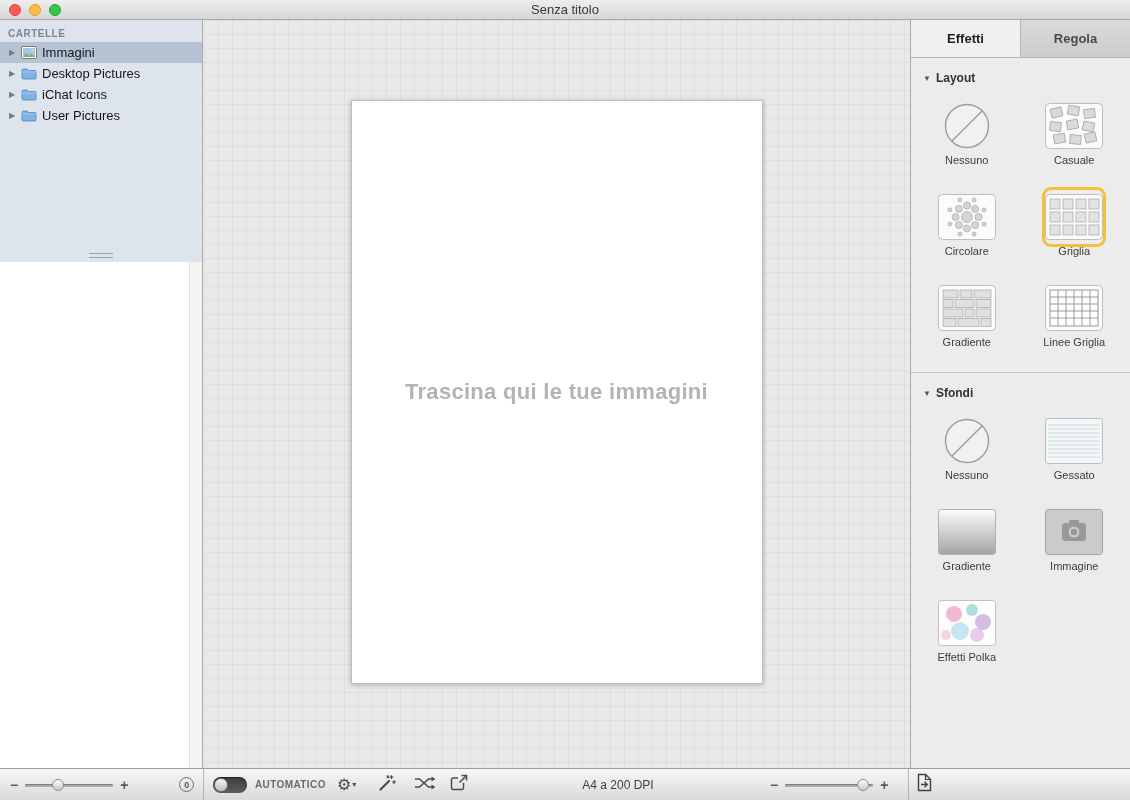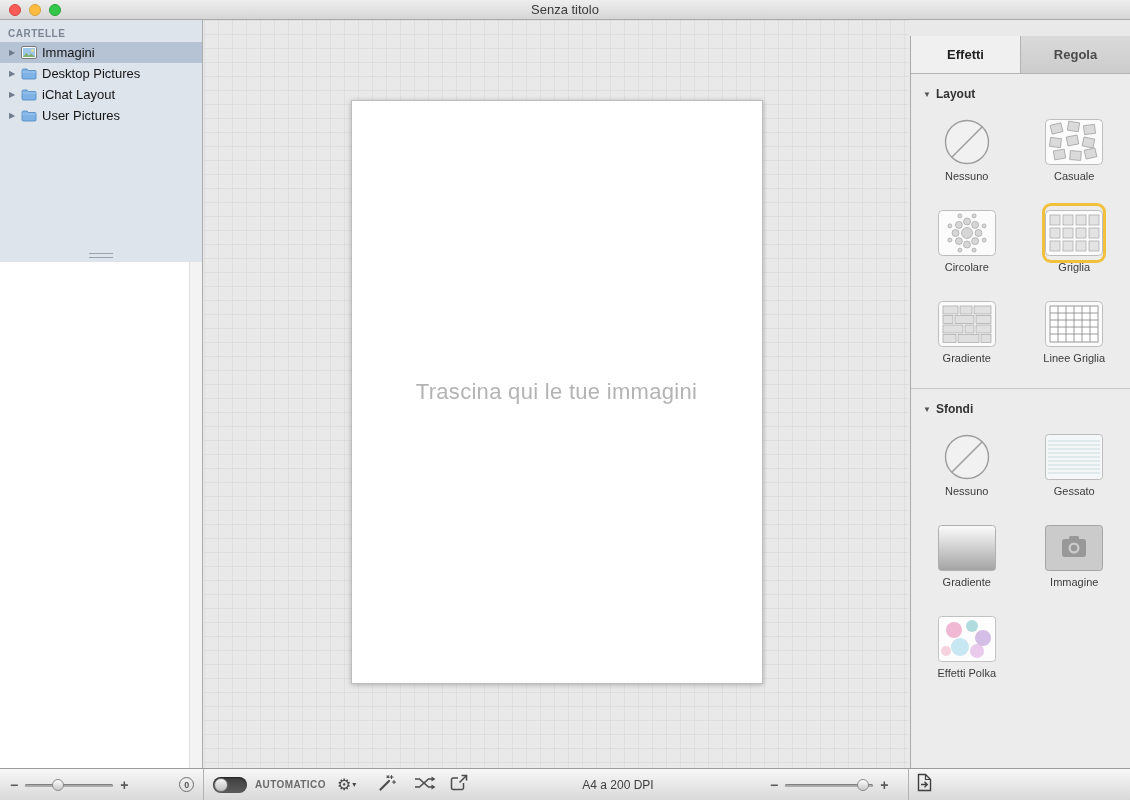--- a/index.html
+++ b/index.html
@@ -38,29 +38,30 @@
   .grip{position:absolute;bottom:4px;left:50%;transform:translateX(-50%);width:24px;height:5px;
         border-top:1px solid #98a3af;border-bottom:1px solid #98a3af;}
   .sidebar-lower{position:absolute;top:242px;bottom:0;left:0;right:0;background:#ffffff;}
   .side-track{position:absolute;right:0;top:0;bottom:0;width:13px;background:#f3f3f3;border-left:1px solid #dedede;}
   
   .canvas{
     position:absolute;left:204px;right:221px;top:0;bottom:0;background:#e9e9e9;
     background-image:linear-gradient(rgba(0,0,0,.045) 1px,transparent 1px),
                      linear-gradient(90deg,rgba(0,0,0,.045) 1px,transparent 1px);
     background-size:14px 14px;
+    font-weight:bold;
   }
   .page{
     width:412px;height:584px;margin:80px auto 0;background:#ffffff;
     border:1px solid #bdbdbd;box-shadow:0 1px 5px rgba(0,0,0,.25);
     display:flex;align-items:center;justify-content:center;
   }
   .placeholder{font-size:22px;color:#b3b3b3;letter-spacing:.3px;}
   
-  .panel{position:absolute;right:0;top:16px;width:220px;height:100%;background:#ececec;border-left:1px solid #a9a9a9;overflow:hidden;}
+  .panel{position:absolute;right:0;top:0;width:220px;height:100%;background:#ececec;border-left:1px solid #a9a9a9;overflow:hidden;}
   .panel-tabs{display:flex;height:38px;border-bottom:1px solid #b3b3b3;}
   .tab{flex:1;display:flex;align-items:center;justify-content:center;font-size:13px;font-weight:bold;
        color:#4a4a4a;background:linear-gradient(#dadada,#cccccc);cursor:default;}
   .tab + .tab{border-left:1px solid #b3b3b3;}
   .tab.active{background:#f0f0f0;color:#1f1f1f;}
   .panel-body{position:absolute;top:38px;left:0;right:0;bottom:0;}
   .section + .section{border-top:1px solid #c6c6c6;margin-top:14px;}
   .section-header{display:flex;align-items:center;gap:5px;padding:13px 0 2px 12px;font-size:12px;font-weight:bold;color:#333;}
   .section-header .tri{font-size:8px;color:#555;}
   .tile-grid{display:grid;grid-template-columns:1fr 1fr;row-gap:24px;padding:12px 2px 10px;justify-items:center;}
@@ -133,21 +134,21 @@
               <span>Desktop Pictures</span>
             </li>
             <li class="folder-row">
               <span class="disclosure">▶</span>
               <span class="folder-ic">
                 <svg width="16" height="13" viewBox="0 0 16 13">
                   <path d="M1 3.5Q1 2 2.5 2H6l1.5 1.5H14q1 0 1 1V11q0 1-1 1H2.5Q1 12 1 11Z" fill="#7fb2e5" stroke="#4f86c0" stroke-width="0.8"></path>
                   <path d="M1 5h14" stroke="#a8cdf0" stroke-width="0.8"></path>
                 </svg>
               </span>
-              <span>iChat Layout</span>
+              <span>iChat Icons</span>
             </li>
             <li class="folder-row">
               <span class="disclosure">▶</span>
               <span class="folder-ic">
                 <svg width="16" height="13" viewBox="0 0 16 13">
                   <path d="M1 3.5Q1 2 2.5 2H6l1.5 1.5H14q1 0 1 1V11q0 1-1 1H2.5Q1 12 1 11Z" fill="#7fb2e5" stroke="#4f86c0" stroke-width="0.8"></path>
                   <path d="M1 5h14" stroke="#a8cdf0" stroke-width="0.8"></path>
                 </svg>
               </span>
               <span>User Pictures</span>

